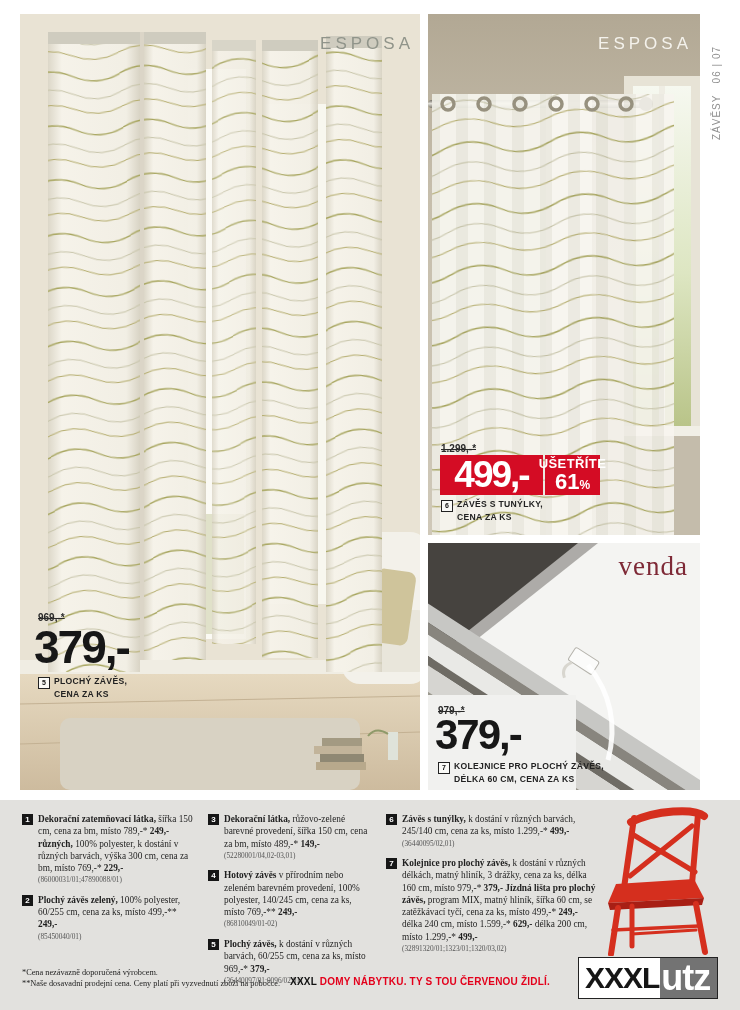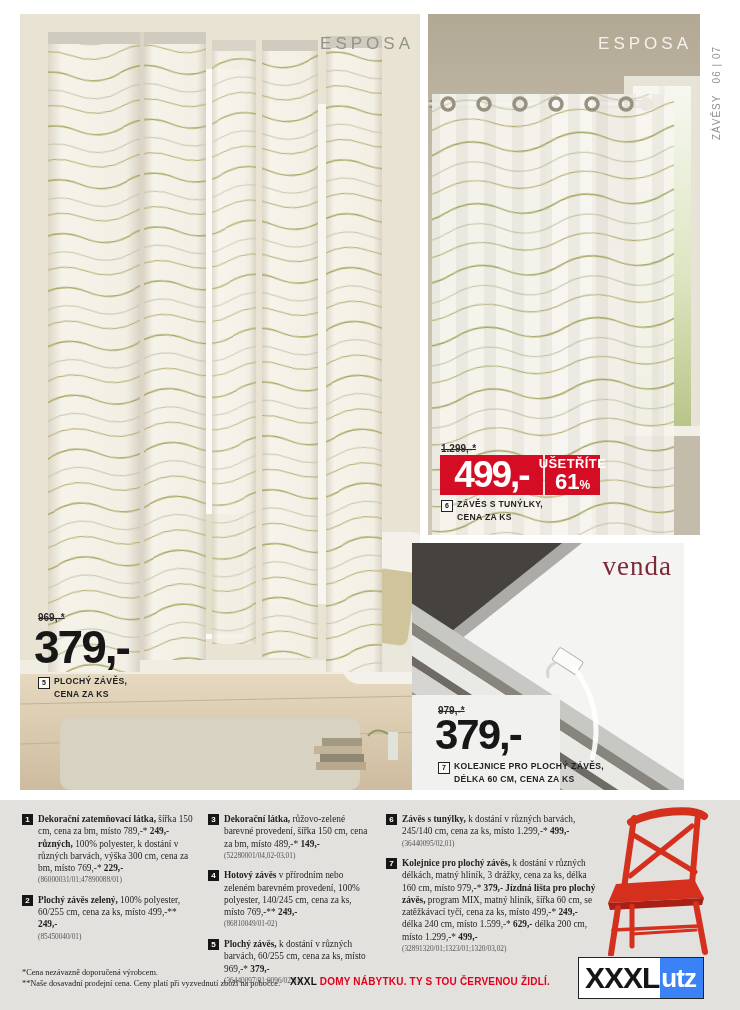--- a/index.html
+++ b/index.html
@@ -2,21 +2,21 @@
 <html><head>
 <meta charset="utf-8">
 <style>
   html,body{margin:0;padding:0;background:#fff;}
   .page{position:relative;width:740px;height:1010px;background:#fff;overflow:hidden;
         font-family:"Liberation Sans",sans-serif;}
   
   .photo{position:absolute;overflow:hidden;}
   .photo-left{left:20px;top:14px;width:400px;height:776px;}
   .photo-rt{left:428px;top:14px;width:272px;height:521px;}
-  .photo-venda{left:412px;top:543px;width:272px;height:247px;}
+  .photo-venda{left:428px;top:543px;width:272px;height:247px;}
   .photo svg{display:block;}
   .brand{position:absolute;font-family:"Liberation Sans",sans-serif;letter-spacing:4px;
          font-size:17px;font-weight:400;}
   .brand-left{right:6px;top:20px;color:#90948a;}
   .brand-right{right:8px;top:20px;color:#f4f2ec;}
   .brand-venda{right:12px;top:8px;color:#7e2936;font-family:"Liberation Serif",serif;
                font-size:27px;letter-spacing:1px;}
   
   .old-price{position:absolute;font-size:10px;font-weight:bold;color:#2a2a2a;
              text-decoration:line-through;letter-spacing:0;}
@@ -52,22 +52,22 @@
   .li-code{display:block;font-family:Liberation Serif, serif;font-size:7.3px;
            color:#555;margin-top:1px;}
   .note{position:absolute;left:22px;font-family:"Liberation Serif",serif;font-size:8.3px;color:#222;}
   .note1{top:168px;} .note2{top:179px;}
   .slogan{position:absolute;left:285px;top:176px;width:270px;text-align:center;
           font-size:10px;font-weight:bold;letter-spacing:.2px;white-space:nowrap;}
   .slogan .sl-x{color:#111;} .slogan .sl-red{color:#e3001b;}
   .logo{position:absolute;left:578px;top:157px;display:flex;border:1px solid #222;height:40px;}
   .logo-white{background:#fff;color:#161616;display:flex;align-items:center;
               font-size:30px;font-weight:800;letter-spacing:-1px;padding:0 1px 0 6px;}
-  .logo-red{background:#3b82f6;color:#fff;display:flex;align-items:center;
-            font-size:26px;font-weight:800;letter-spacing:-1px;padding:0 7px 0 1px;}
+  .logo-red{background:#737373;color:#fff;display:flex;align-items:center;
+            font-size:36px;font-weight:800;letter-spacing:-1px;padding:0 7px 0 1px;}
   .chair-wrap{position:absolute;left:598px;top:6px;width:128px;height:150px;}
 </style>
 </head>
 <body>
 
 <div class="page">
 
   <div class="photo photo-left">
     <svg width="400" height="776" viewBox="0 0 400 776">
       <defs>

